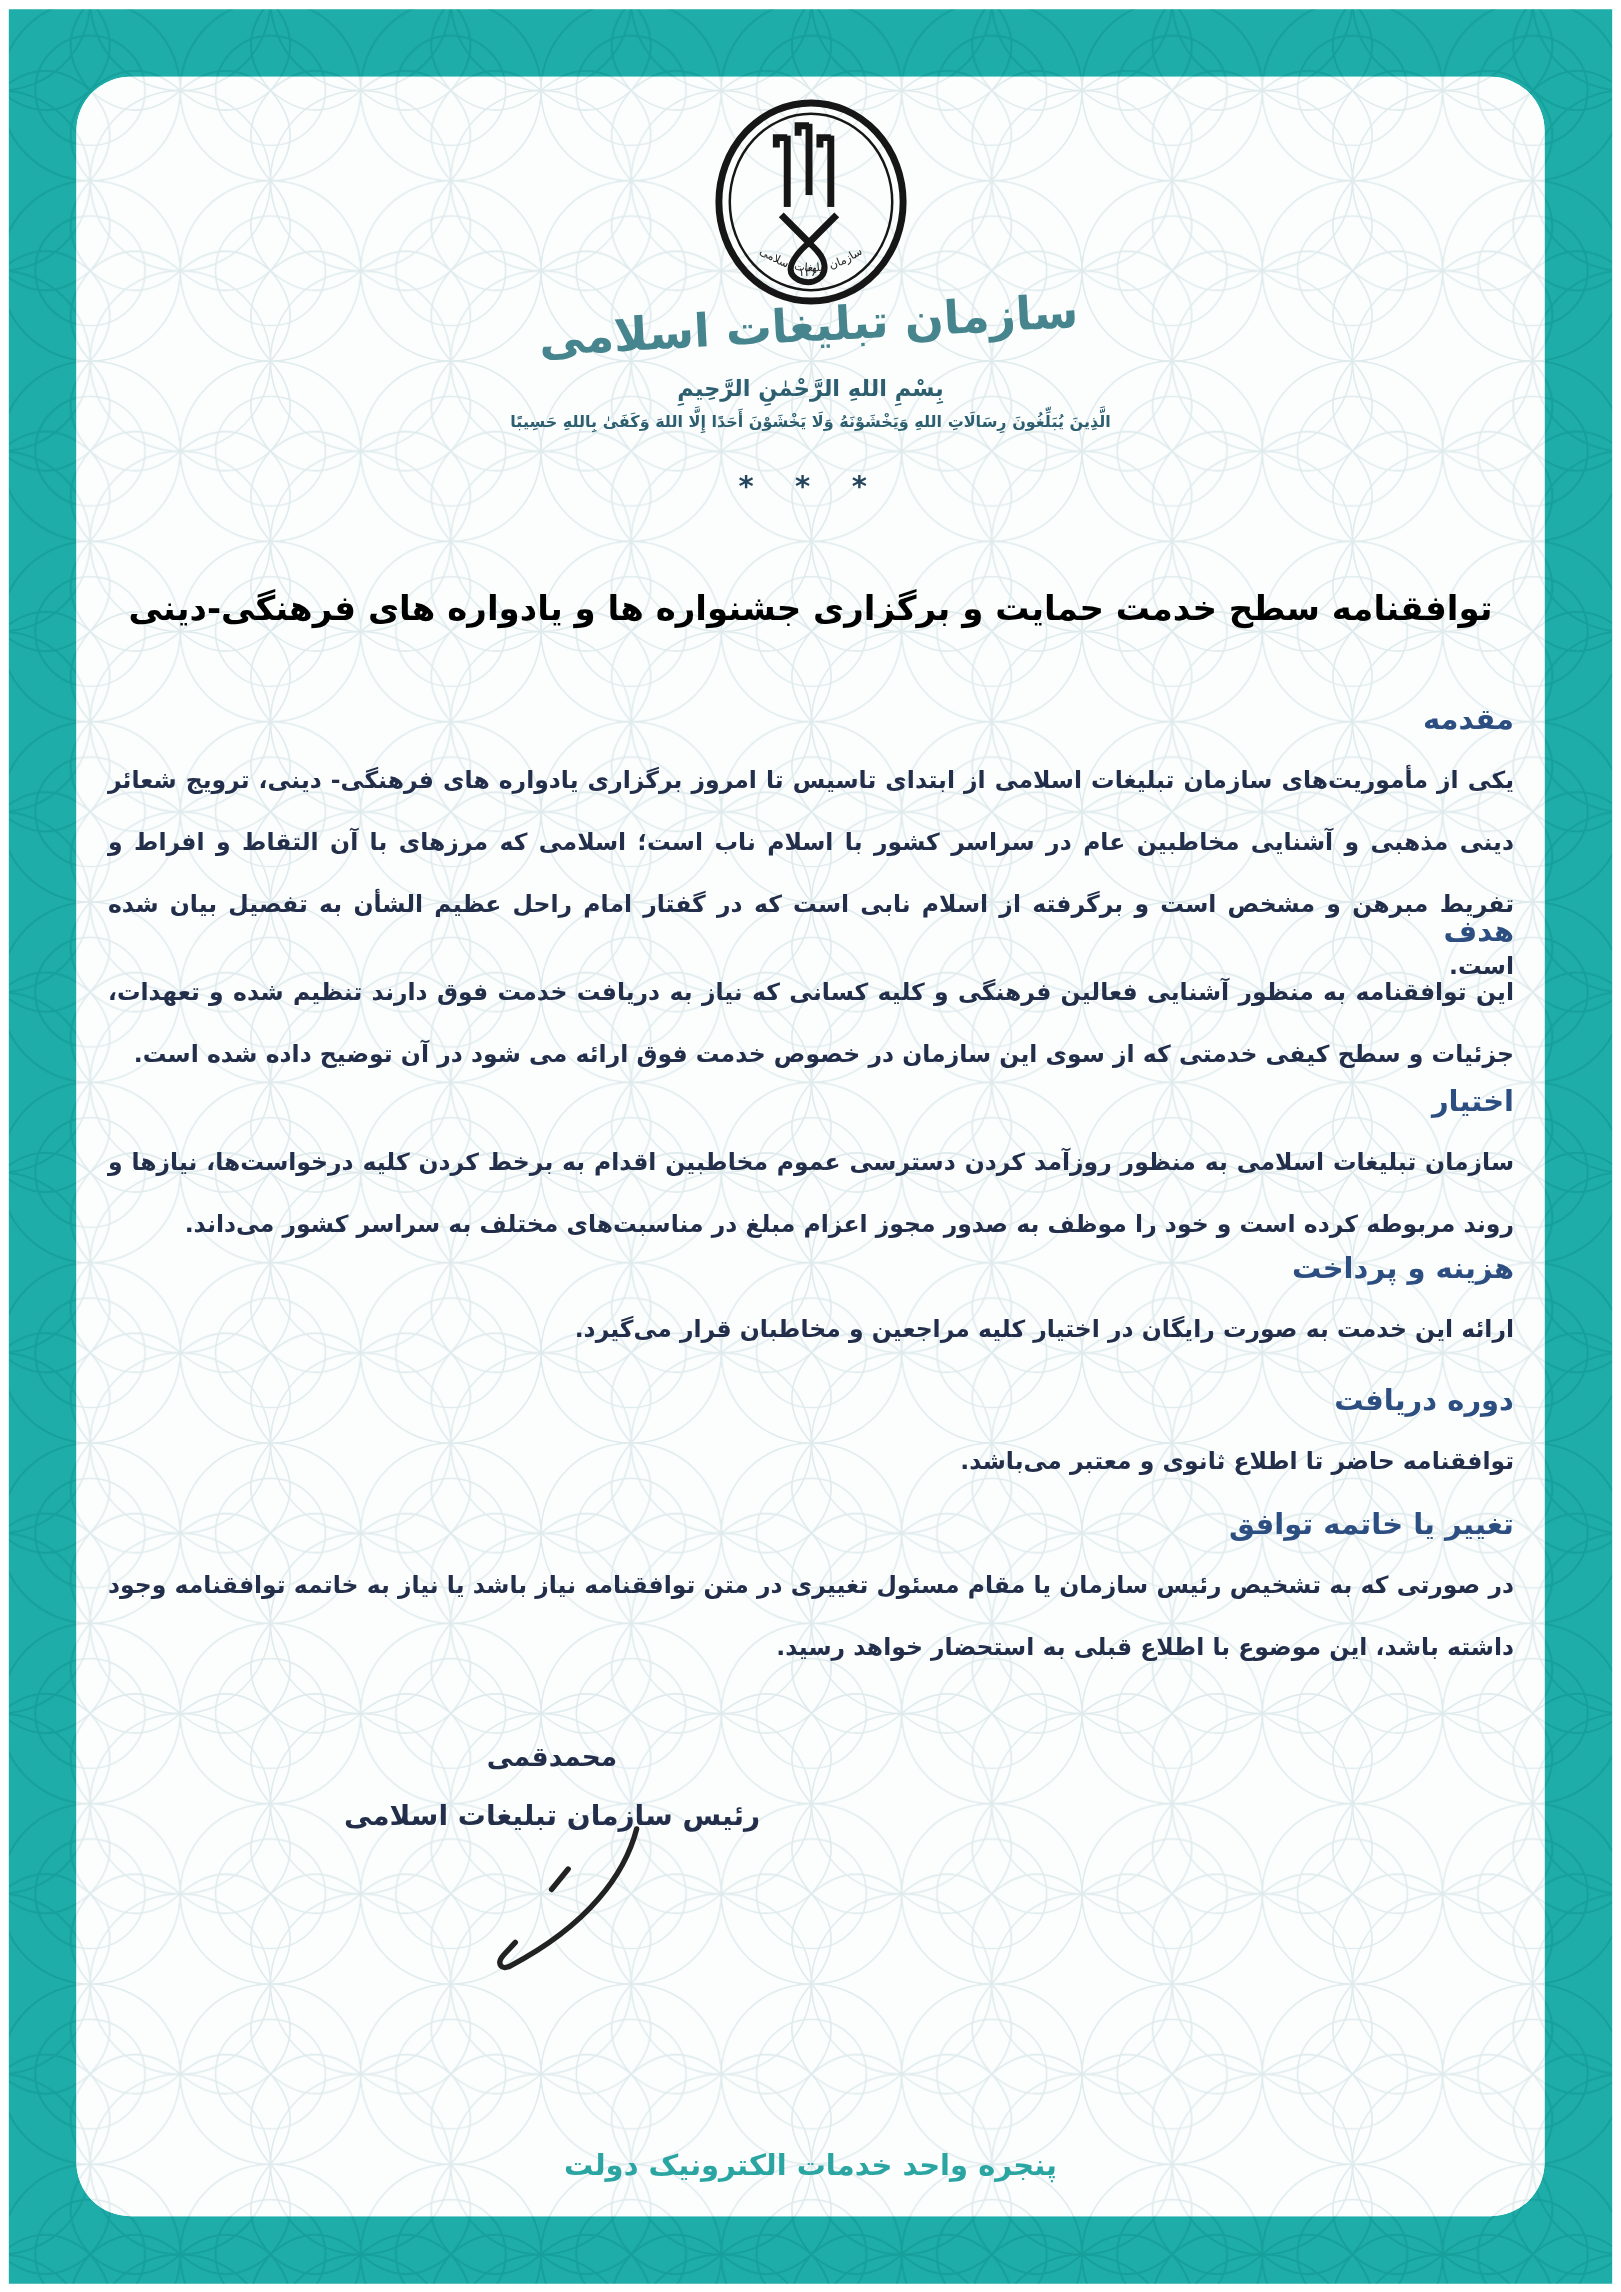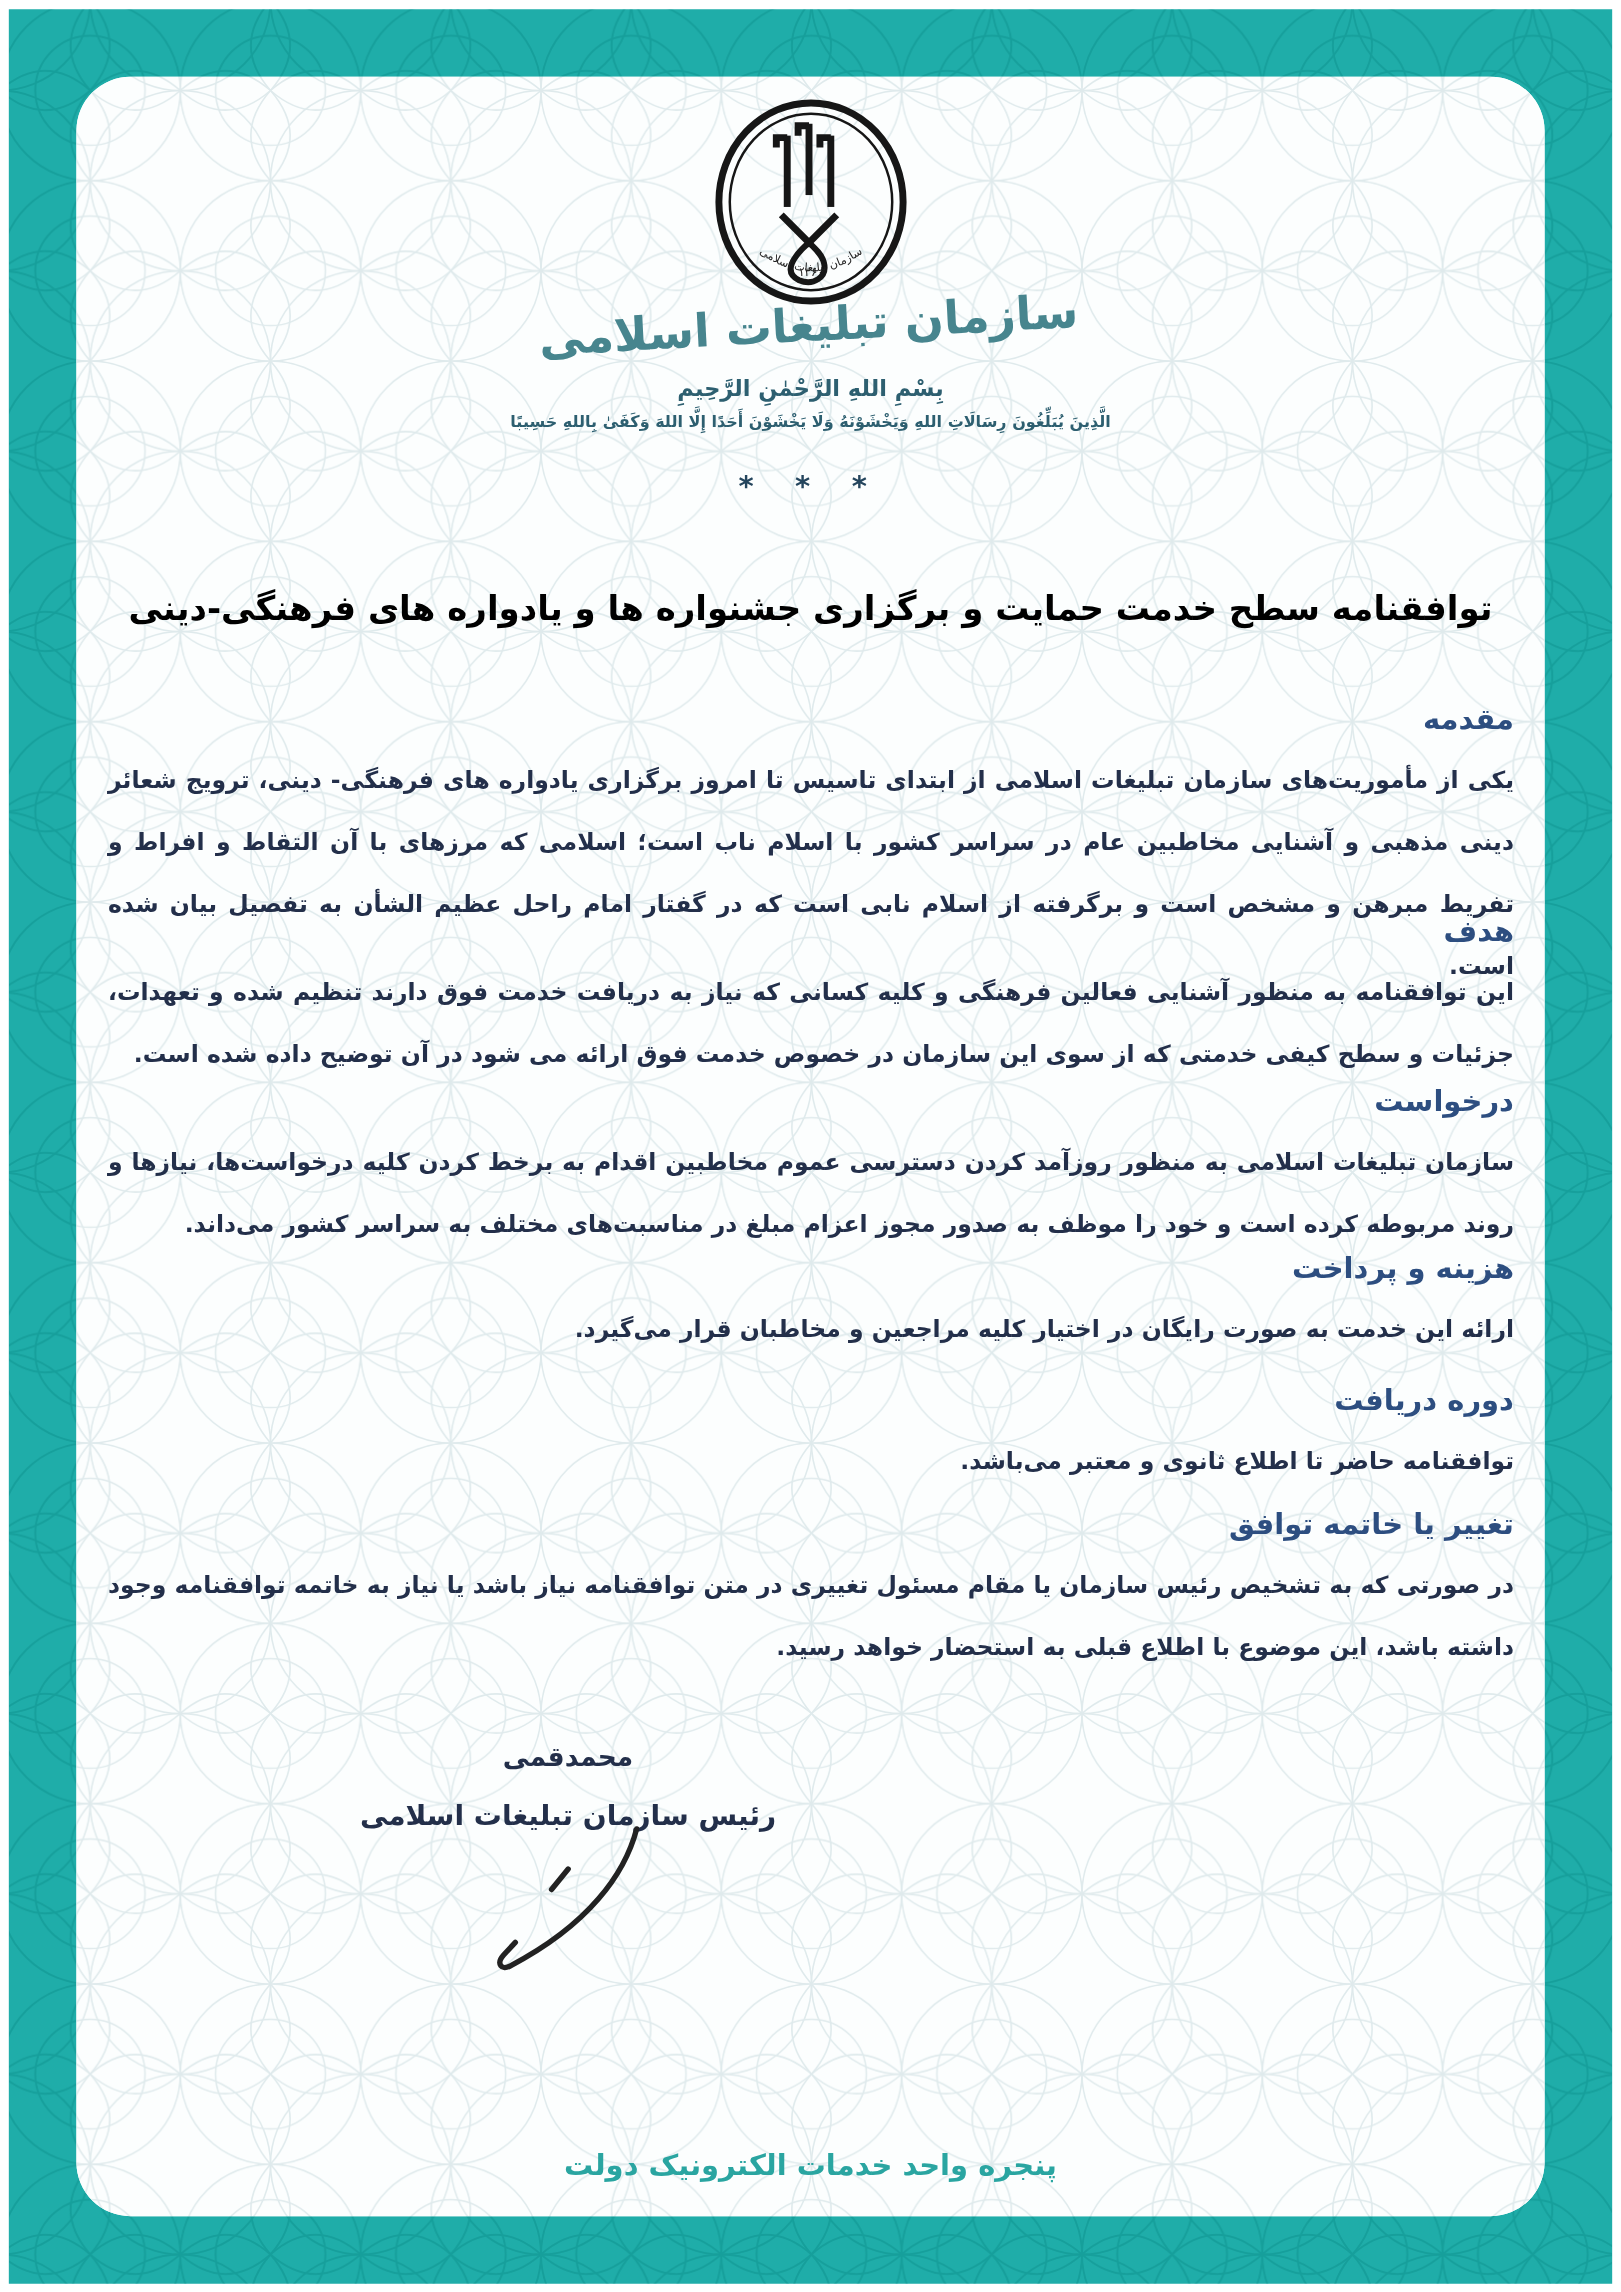--- a/index.html
+++ b/index.html
@@ -23,21 +23,21 @@
   .sec-heading{
     font-size:29px;line-height:35px;font-weight:bold;color:#2d4e80;
     text-align:right;margin:0 0 11.8px 0;
   }
   .sec-body{
     font-size:23.5px;line-height:62px;font-weight:bold;color:#232f4a;
     text-align:justify;text-align-last:right;margin:0;
   }
   .sec-1{top:702px;} .sec-2{top:914px;} .sec-3{top:1084px;}
   .sec-4{top:1251px;} .sec-5{top:1383px;} .sec-6{top:1507px;}
-  .signature-block{left:323px;top:1741px;width:490px;text-align:center;}
+  .signature-block{left:307px;top:1741px;width:490px;text-align:center;}
   .sig-name{font-size:26.5px;font-weight:bold;color:#232f4a;margin:0 0 27.4px 0;}
   .sig-role{font-size:28px;font-weight:bold;color:#232f4a;margin:0;}
   .sig-scribble{left:436px;top:1823px;}
   .footer-text{top:2148px;font-size:29px;font-weight:bold;color:#2aa5a1;}
   .emblem{left:711px;top:98px;}
   .logo-small-text{font-family:"DejaVu Sans", sans-serif;}
 </style>
 </head>
 <body>
 
@@ -125,21 +125,21 @@
     <h2 class="sec-heading rtl">مقدمه</h2>
     <p class="sec-body rtl">یکی از مأموریت‌های سازمان تبلیغات اسلامی از ابتدای تاسیس تا امروز برگزاری یادواره های فرهنگی- دینی، ترویج شعائر دینی مذهبی و آشنایی مخاطبین عام در سراسر کشور با اسلام ناب است؛ اسلامی که مرزهای با آن التقاط و افراط و تفریط مبرهن و مشخص است و برگرفته از اسلام نابی است که در گفتار امام راحل عظیم الشأن به تفصیل بیان شده است.</p>
   </div>
 
   <div class="abs section sec-2">
     <h2 class="sec-heading rtl">هدف</h2>
     <p class="sec-body rtl">این توافقنامه به منظور آشنایی فعالین فرهنگی و کلیه کسانی که نیاز به دریافت خدمت فوق دارند تنظیم شده و تعهدات، جزئیات و سطح کیفی خدمتی که از سوی این سازمان در خصوص خدمت فوق ارائه می شود در آن توضیح داده شده است.</p>
   </div>
 
   <div class="abs section sec-3">
-    <h2 class="sec-heading rtl">درخواست</h2>
+    <h2 class="sec-heading rtl">اختیار</h2>
     <p class="sec-body rtl">سازمان تبلیغات اسلامی به منظور روزآمد کردن دسترسی عموم مخاطبین اقدام به برخط کردن کلیه درخواست‌ها، نیازها و روند مربوطه کرده است و خود را موظف به صدور مجوز اعزام مبلغ در مناسبت‌های مختلف به سراسر کشور می‌داند.</p>
   </div>
 
   <div class="abs section sec-4">
     <h2 class="sec-heading rtl">هزینه و پرداخت</h2>
     <p class="sec-body rtl">ارائه این خدمت به صورت رایگان در اختیار کلیه مراجعین و مخاطبان قرار می‌گیرد.</p>
   </div>
 
   <div class="abs section sec-5">
     <h2 class="sec-heading rtl">دوره دریافت</h2>

